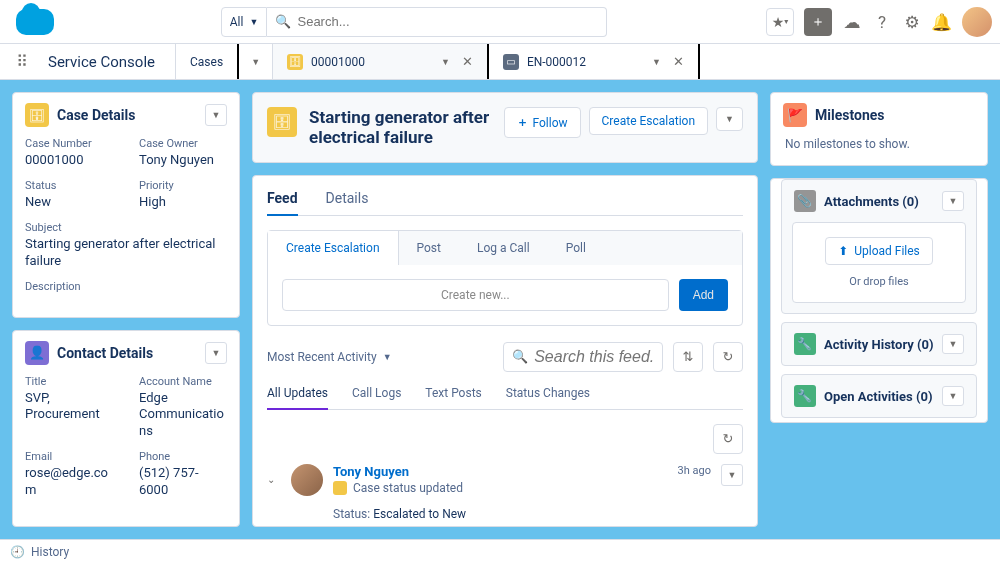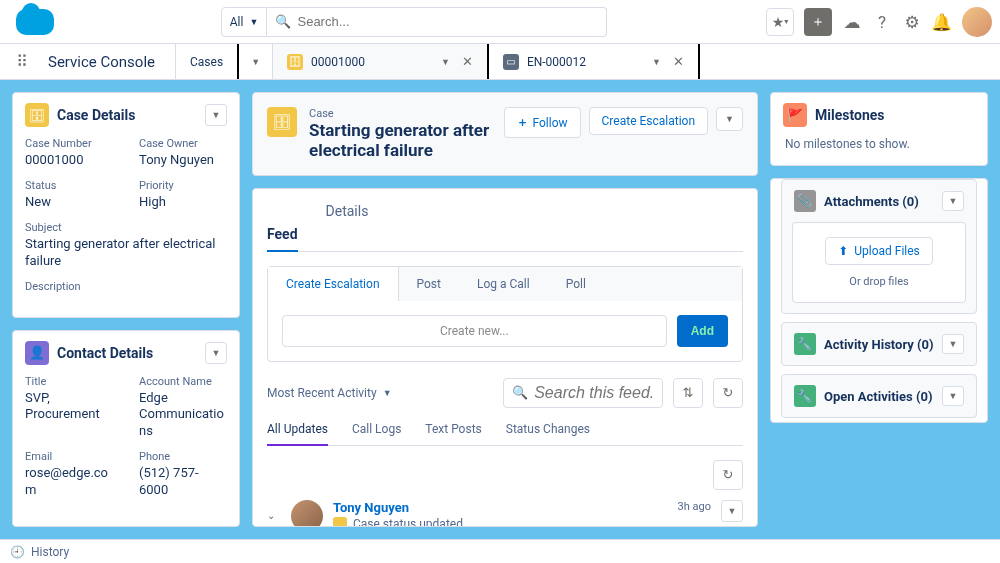--- a/index.html
+++ b/index.html
@@ -61,29 +61,29 @@
 .hl-body { flex: 1; }
 .hl-type { font-size: 11px; color: #54698d; }
 .hl-title { font-size: 17px; font-weight: 700; color: #16325c; line-height: 1.2; max-width: 200px; }
 .hl-actions { display: flex; gap: 8px; align-items: flex-start; }
 .btn { border: 1px solid #d8dde6; border-radius: 4px; background: #fff; padding: 6px 12px; font-size: 12px; color: #006dcc; display: flex; align-items: center; gap: 4px; cursor: pointer; }
 .btn-menu { padding: 6px 8px; font-size: 9px; color: #706e6b; }
 
 .main-card { background: #fff; border: 1px solid #d8dde6; border-radius: 4px; flex: 1; padding: 14px; overflow: hidden; }
 .tabbar { display: flex; gap: 28px; border-bottom: 1px solid #d8dde6; margin-bottom: 14px; }
 .tab-i { padding: 0 0 8px 0; font-size: 14px; color: #54698d; cursor: pointer; }
-.tab-i.active { color: #16325c; font-weight: 700; border-bottom: 2px solid #006dcc; margin-bottom: -1px; margin-top: 23px; }
+.tab-i.active { color: #16325c; font-weight: 700; border-bottom: 2px solid #006dcc; margin-bottom: -1px; }
 
 .composer { border: 1px solid #d8dde6; border-radius: 4px; margin-bottom: 16px; }
 .composer-tabs { display: flex; background: #f7f9fb; }
 .ctab { padding: 10px 18px; font-size: 12px; color: #54698d; cursor: pointer; }
 .ctab.active { background: #fff; color: #006dcc; border-right: 1px solid #d8dde6; }
 .composer-body { padding: 14px; display: flex; gap: 10px; }
 .composer-input { flex: 1; border: 1px solid #d8dde6; border-radius: 4px; height: 32px; text-align: center; font-size: 12px; color: #8a8a8a; line-height: 30px; }
-.btn-add { background: #006dcc; color: #86efac; border: none; border-radius: 4px; padding: 0 14px; font-size: 12px; font-weight: 700; }
+.btn-add { background: #006dcc; color: #e5e5e5; border: none; border-radius: 4px; padding: 0 14px; font-size: 12px; font-weight: 400; }
 
 .feed-controls { display: flex; align-items: center; gap: 10px; margin-bottom: 14px; }
 .sort-ctrl { font-size: 12px; color: #54698d; display: flex; align-items: center; gap: 6px; }
 .feed-search { margin-left: auto; border: 1px solid #d8dde6; border-radius: 4px; height: 30px; width: 160px; display: flex; align-items: center; padding: 0 8px; gap: 6px; }
 .feed-search input { border: none; outline: none; font-size: 16px; width: 100%; font-style: italic; }
 .sq-btn { width: 30px; height: 30px; border: 1px solid #d8dde6; border-radius: 4px; display: flex; align-items: center; justify-content: center; font-size: 13px; color: #706e6b; }
 
 .filter-tabs { display: flex; gap: 24px; border-bottom: 1px solid #d8dde6; margin-bottom: 14px; }
 .ftab { padding-bottom: 8px; font-size: 12px; color: #54698d; cursor: pointer; }
 .ftab.active { color: #16325c; font-weight: 400; border-bottom: 2px solid #6d28d9; margin-bottom: -1px; }
@@ -243,21 +243,20 @@
           </div>
         </div>
       </div>
     </div>
   </div>
 
   <div class="col-c">
     <div class="highlight-card">
       <div class="hl-icon">🗄</div>
       <div class="hl-body">
-        <div class="hl-type">Case</div>
         <div class="hl-title">Starting generator after electrical failure</div>
       </div>
       <div class="hl-actions">
         <div class="btn">
             <span style="color:#006dcc;font-weight:700;">＋</span>
             <span>Follow</span>
           </div>
         <div class="btn">
             <span>Create Escalation</span>
           </div>

